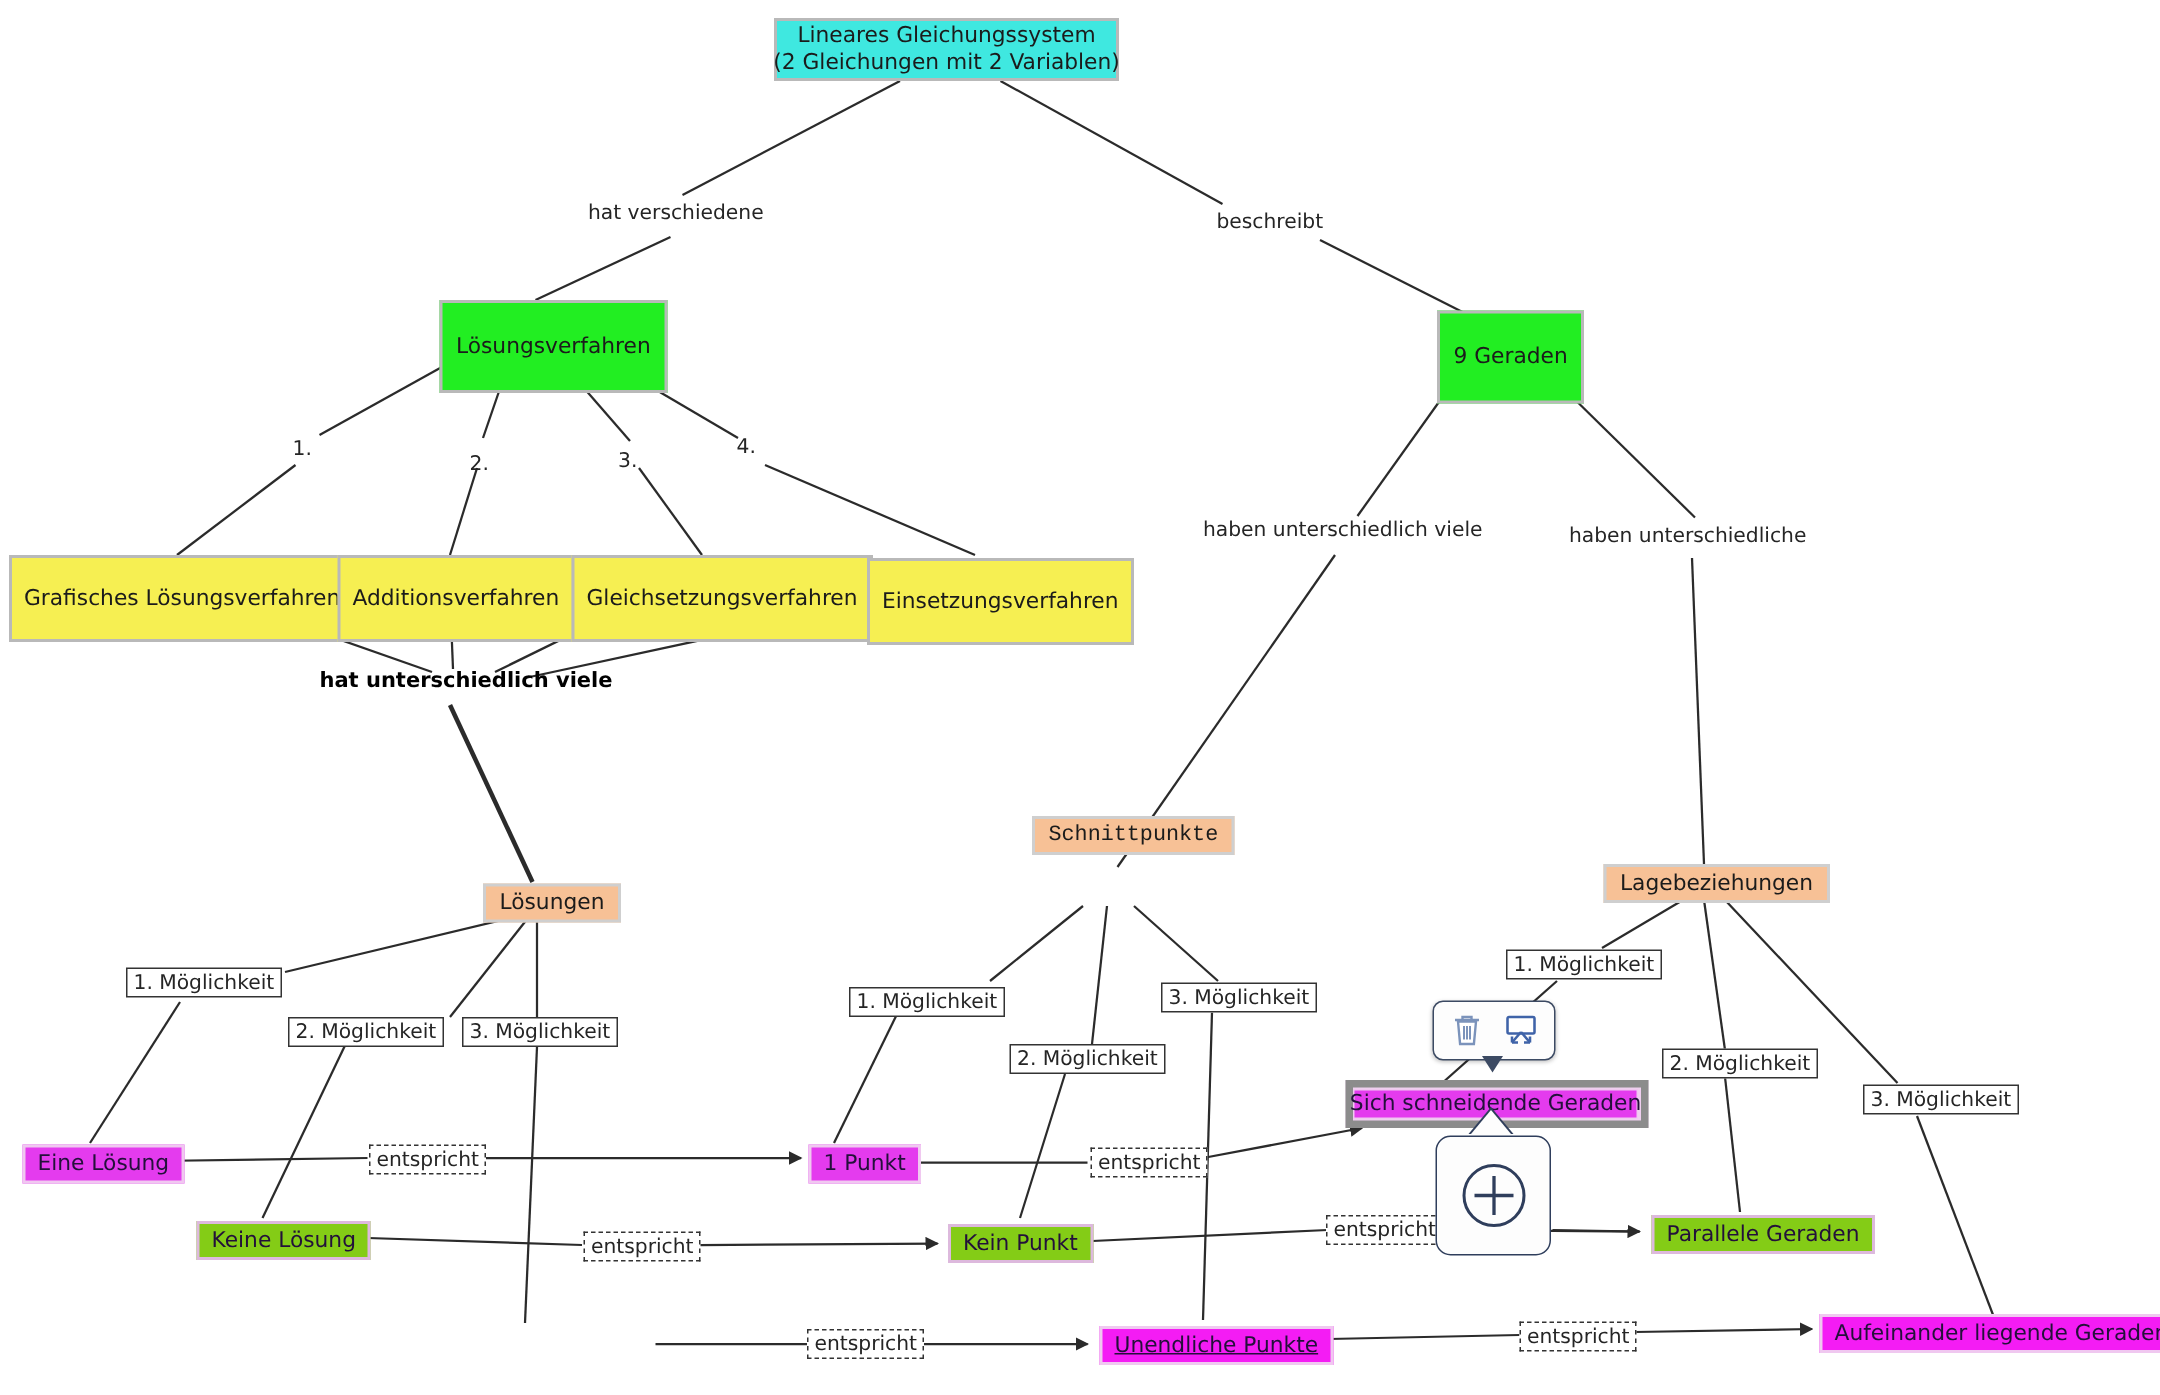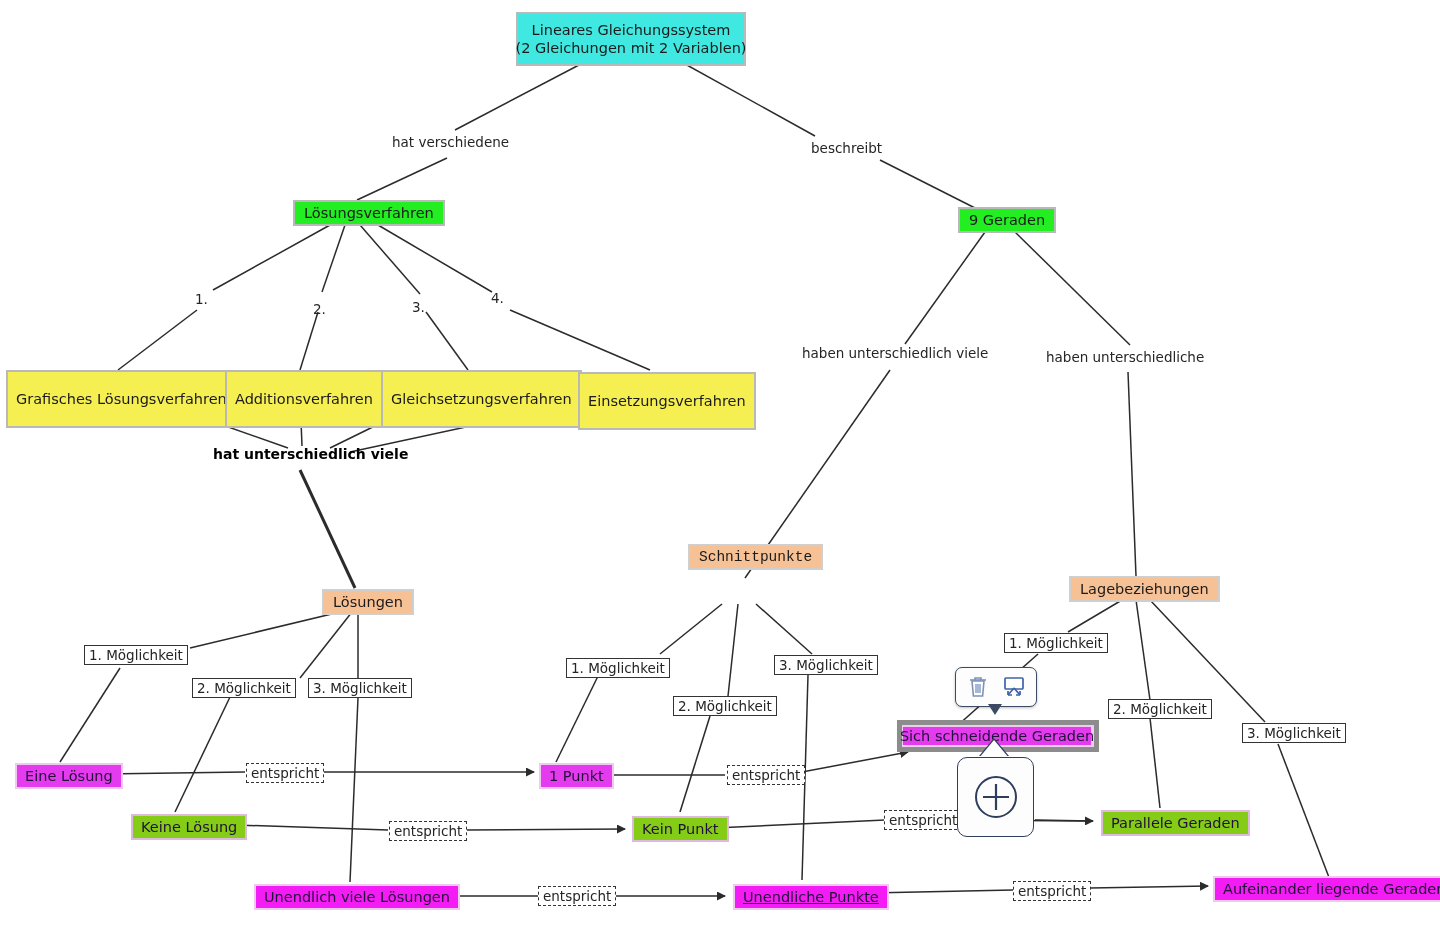--- a/index.html
+++ b/index.html
@@ -7,21 +7,21 @@
        font-family:"DejaVu Sans","Liberation Sans",sans-serif;}
   #canvas{position:absolute;inset:0;width:1440px;height:930px;}
   svg.edges{position:absolute;left:0;top:0;width:1440px;height:930px;}
 
   .node{position:absolute;box-sizing:border-box;white-space:nowrap;
         display:flex;align-items:center;justify-content:center;
         font-size:14.5px;color:#1b1b1b;line-height:1.25;}
 
   
   .n-cyan{background:#3FE8E0;border:2px solid #b9b9b9;padding:4px 10px;text-align:center;}
-  .n-green{background:#22EE22;border:2px solid #b9b9b9;padding:2px 9px;}
+  .n-green{background:#22EE22;border:2px solid #b9b9b9;padding:20px 9px;}
   .n-yellow{background:#F6EF52;border:2px solid #b9b9b9;padding:18px 8px;}
   .n-orange{background:#F7C196;border:2px solid #cfcfcf;padding:2px 9px;}
   .n-magenta{background:#F41CF4;border:2px solid #f0c8f0;padding:2px 8px;color:#23103a;}
   .n-lilac{background:#84cc16;border:2px solid #ddb9dd;padding:2px 8px;color:#23103a;}
   .n-violet{background:#E43BEE;border:2px solid #f0c8f0;padding:2px 8px;color:#23103a;}
 
   .n-selected{border:5px solid #8c8c8c;background:#EFCFEF;padding:2px;justify-content:flex-end;}
   .n-selected > .inner{background:#E43BEE;border:1px solid #f0c8f0;
         width:100%;height:100%;display:flex;align-items:center;justify-content:center;
         color:#23103a;font-size:14.5px;}
@@ -121,41 +121,40 @@
 
       <path d="M437,896 L538,896"></path>
       <path d="M612,896 L725,896" marker-end="url(#arw)"></path>
       <path d="M870,893 L1013,890"></path>
       <path d="M1090,888 L1208,886" marker-end="url(#arw)"></path>
 
       <path d="M1035,820 L1093,821"></path>
     </g>
   </svg>
 
-  <div class="node n-cyan" style="left:516px;top:12px;width:230px;height:54px;flex-direction:column;">
+  <div class="node n-cyan" style="left:516px;top:12px;width:230px;height:42px;flex-direction:column;">
     <span>Lineares Gleichungssystem</span>
     <span>(2 Gleichungen mit 2 Variablen)</span>
   </div>
 
   <div class="node n-green" style="left:293px;top:200px;">Lösungsverfahren</div>
 
   <div class="node n-green" style="left:958px;top:207px;">9 Geraden</div>
 
   <div class="node n-yellow" style="left:6px;top:370px;">Grafisches Lösungsverfahren</div>
   <div class="node n-yellow" style="left:225px;top:370px;">Additionsverfahren</div>
   <div class="node n-yellow" style="left:381px;top:370px;">Gleichsetzungsverfahren</div>
   <div class="node n-yellow" style="left:578px;top:372px;">Einsetzungsverfahren</div>
 
   <div class="node n-orange" style="left:322px;top:589px;">Lösungen</div>
   <div class="node n-orange" style="left:688px;top:544px;font-family:Liberation Mono, monospace;">Schnittpunkte</div>
   <div class="node n-orange" style="left:1069px;top:576px;">Lagebeziehungen</div>
 
   <div class="node n-violet" style="left:15px;top:763px;">Eine Lösung</div>
   <div class="node n-lilac" style="left:131px;top:814px;">Keine Lösung</div>
-  <div class="node n-magenta" style="left:254px;top:884px;">Unendlich viele Lösungen</div>
 
   <div class="node n-violet" style="left:539px;top:763px;">1 Punkt</div>
   <div class="node n-lilac" style="left:632px;top:816px;">Kein Punkt</div>
   <div class="node n-magenta" style="left:733px;top:884px;text-decoration:underline;">Unendliche Punkte</div>
 
   <div class="node n-selected" style="left:897px;top:720px;width:202px;height:32px;">
     <span class="inner">Sich schneidende Geraden</span>
   </div>
 
   <div class="node n-lilac" style="left:1101px;top:810px;">Parallele Geraden</div>

